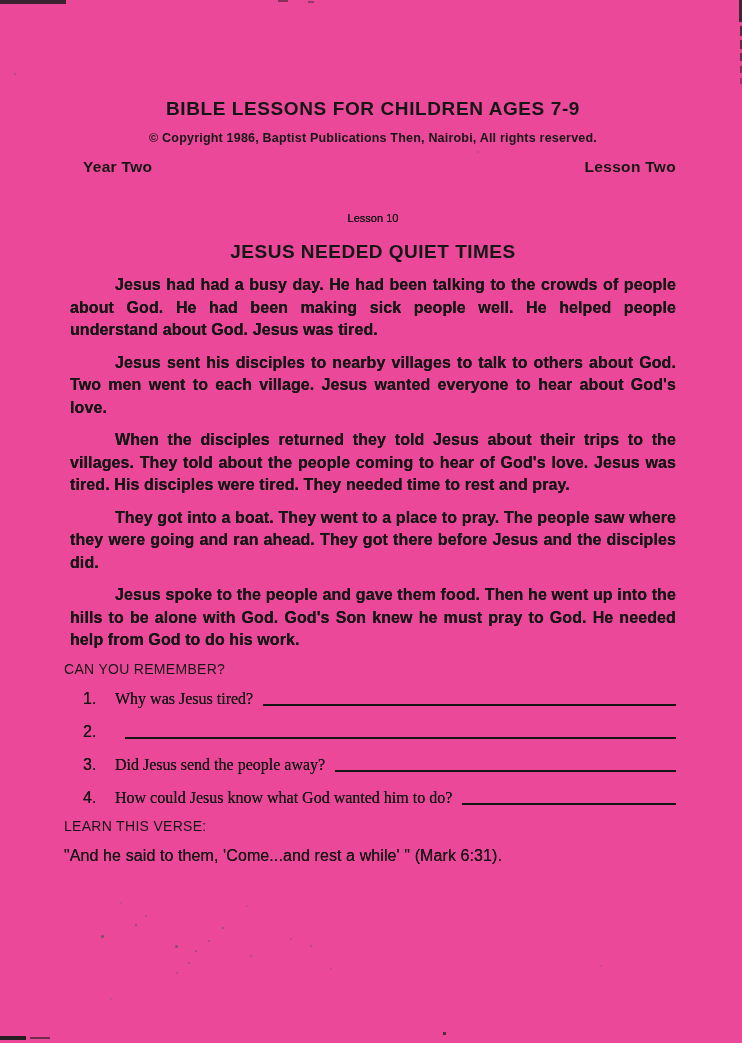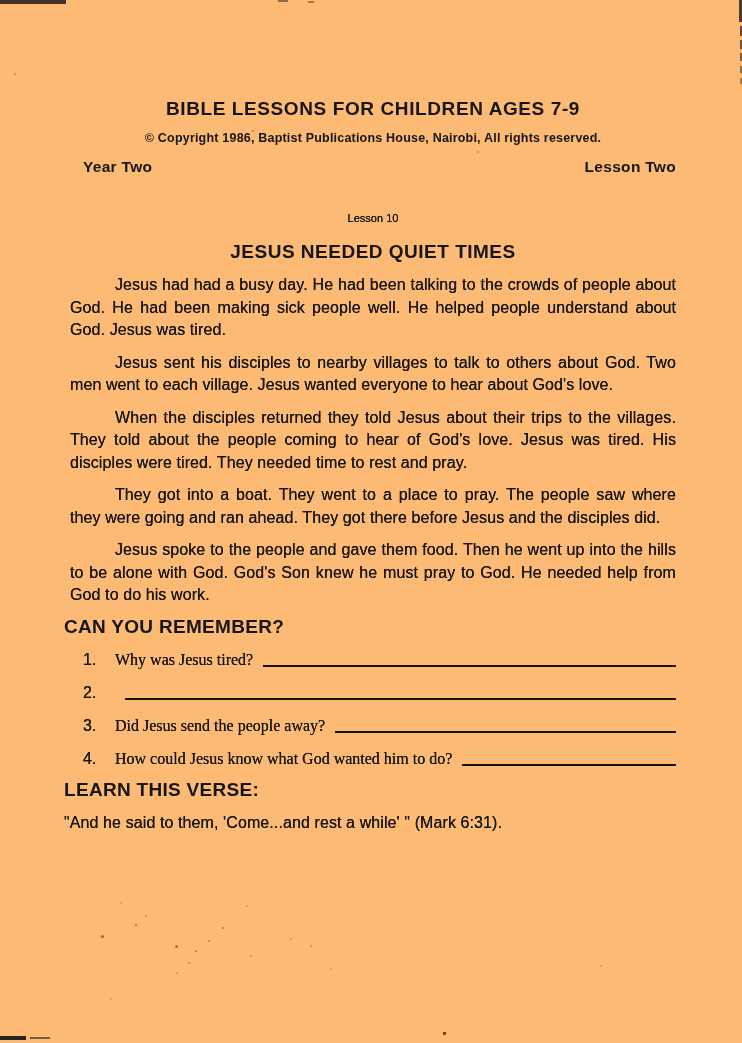--- a/index.html
+++ b/index.html
@@ -1,19 +1,19 @@
 <!DOCTYPE html>
 <html><head>
 <meta charset="utf-8">
 <style>
   html,body{margin:0;padding:0;background:#e8e8e8;}
   .page{
     position:relative;
     width:742px;height:1043px;
-    background:#fdba74;
+    background:#ec4899;
     color:#161616;
     font-family:"Liberation Sans", sans-serif;
     overflow:hidden;
     box-sizing:border-box;
   }
   .content{
     position:absolute;top:0;left:0;right:0;
     padding:0 66px 0 70px;
     box-sizing:border-box;
   }
@@ -46,25 +46,26 @@
     text-align:center;
     font-size:19px;font-weight:700;letter-spacing:.5px;
   }
   p.body-par{
     margin:10px 0 0 0;
     font-size:16px;line-height:22.5px;
     text-align:justify;
     text-indent:45px;
     letter-spacing:.1px;
     text-shadow:0 0 .55px currentColor;
+    font-weight:bold;
   }
   p.body-par:first-of-type{margin-top:11px;}
   .section-heading{
     margin:9px 0 0 0;
-    font-size:19px;font-weight:700;letter-spacing:.3px;
+    font-size:14px;font-weight:400;letter-spacing:.3px;
     text-indent:-6px;
   }
   .question-row{
     display:flex;align-items:flex-end;
     margin-top:11px;
     font-size:16px;line-height:22px;
     padding-left:13px;
     text-shadow:0 0 .55px currentColor;
   }
   .q-num{width:32px;flex:0 0 auto;}
@@ -87,21 +88,21 @@
   .speck{position:absolute;width:2px;height:2px;background:#555;border-radius:50%;}
 </style>
 </head>
 <body>
 
 <div class="page">
   <div class="content">
 
     <div class="doc-title">BIBLE LESSONS FOR CHILDREN AGES 7-9</div>
 
-    <div class="copyright">© Copyright 1986, Baptist Publications House, Nairobi, All rights reserved.</div>
+    <div class="copyright">© Copyright 1986, Baptist Publications Then, Nairobi, All rights reserved.</div>
 
     <div class="edition-row">
       <span>Year Two</span>
       <span>Lesson Two</span>
     </div>
 
     <div class="lesson-number">Lesson 10</div>
 
     <div class="lesson-title">JESUS NEEDED QUIET TIMES</div>
 

